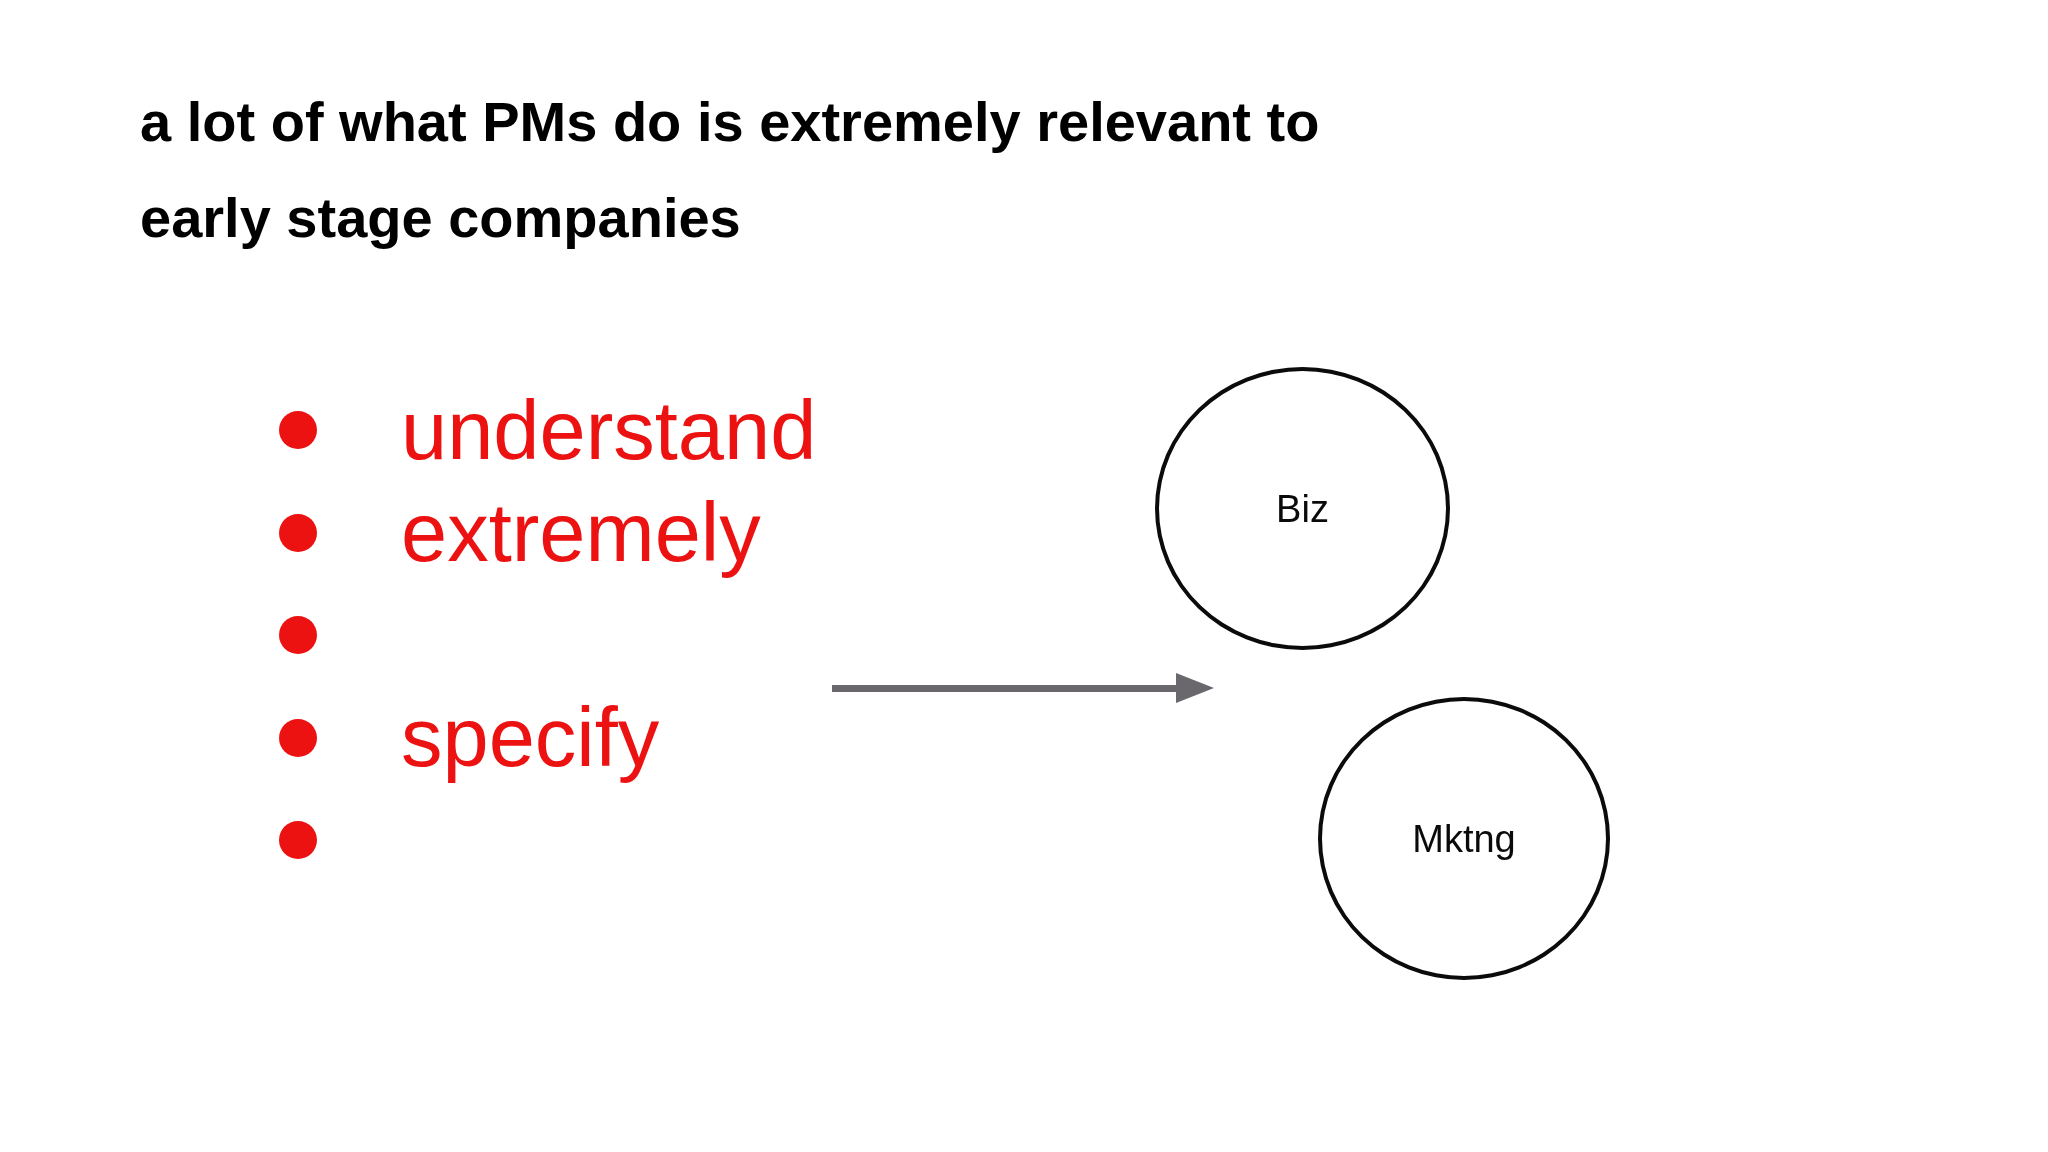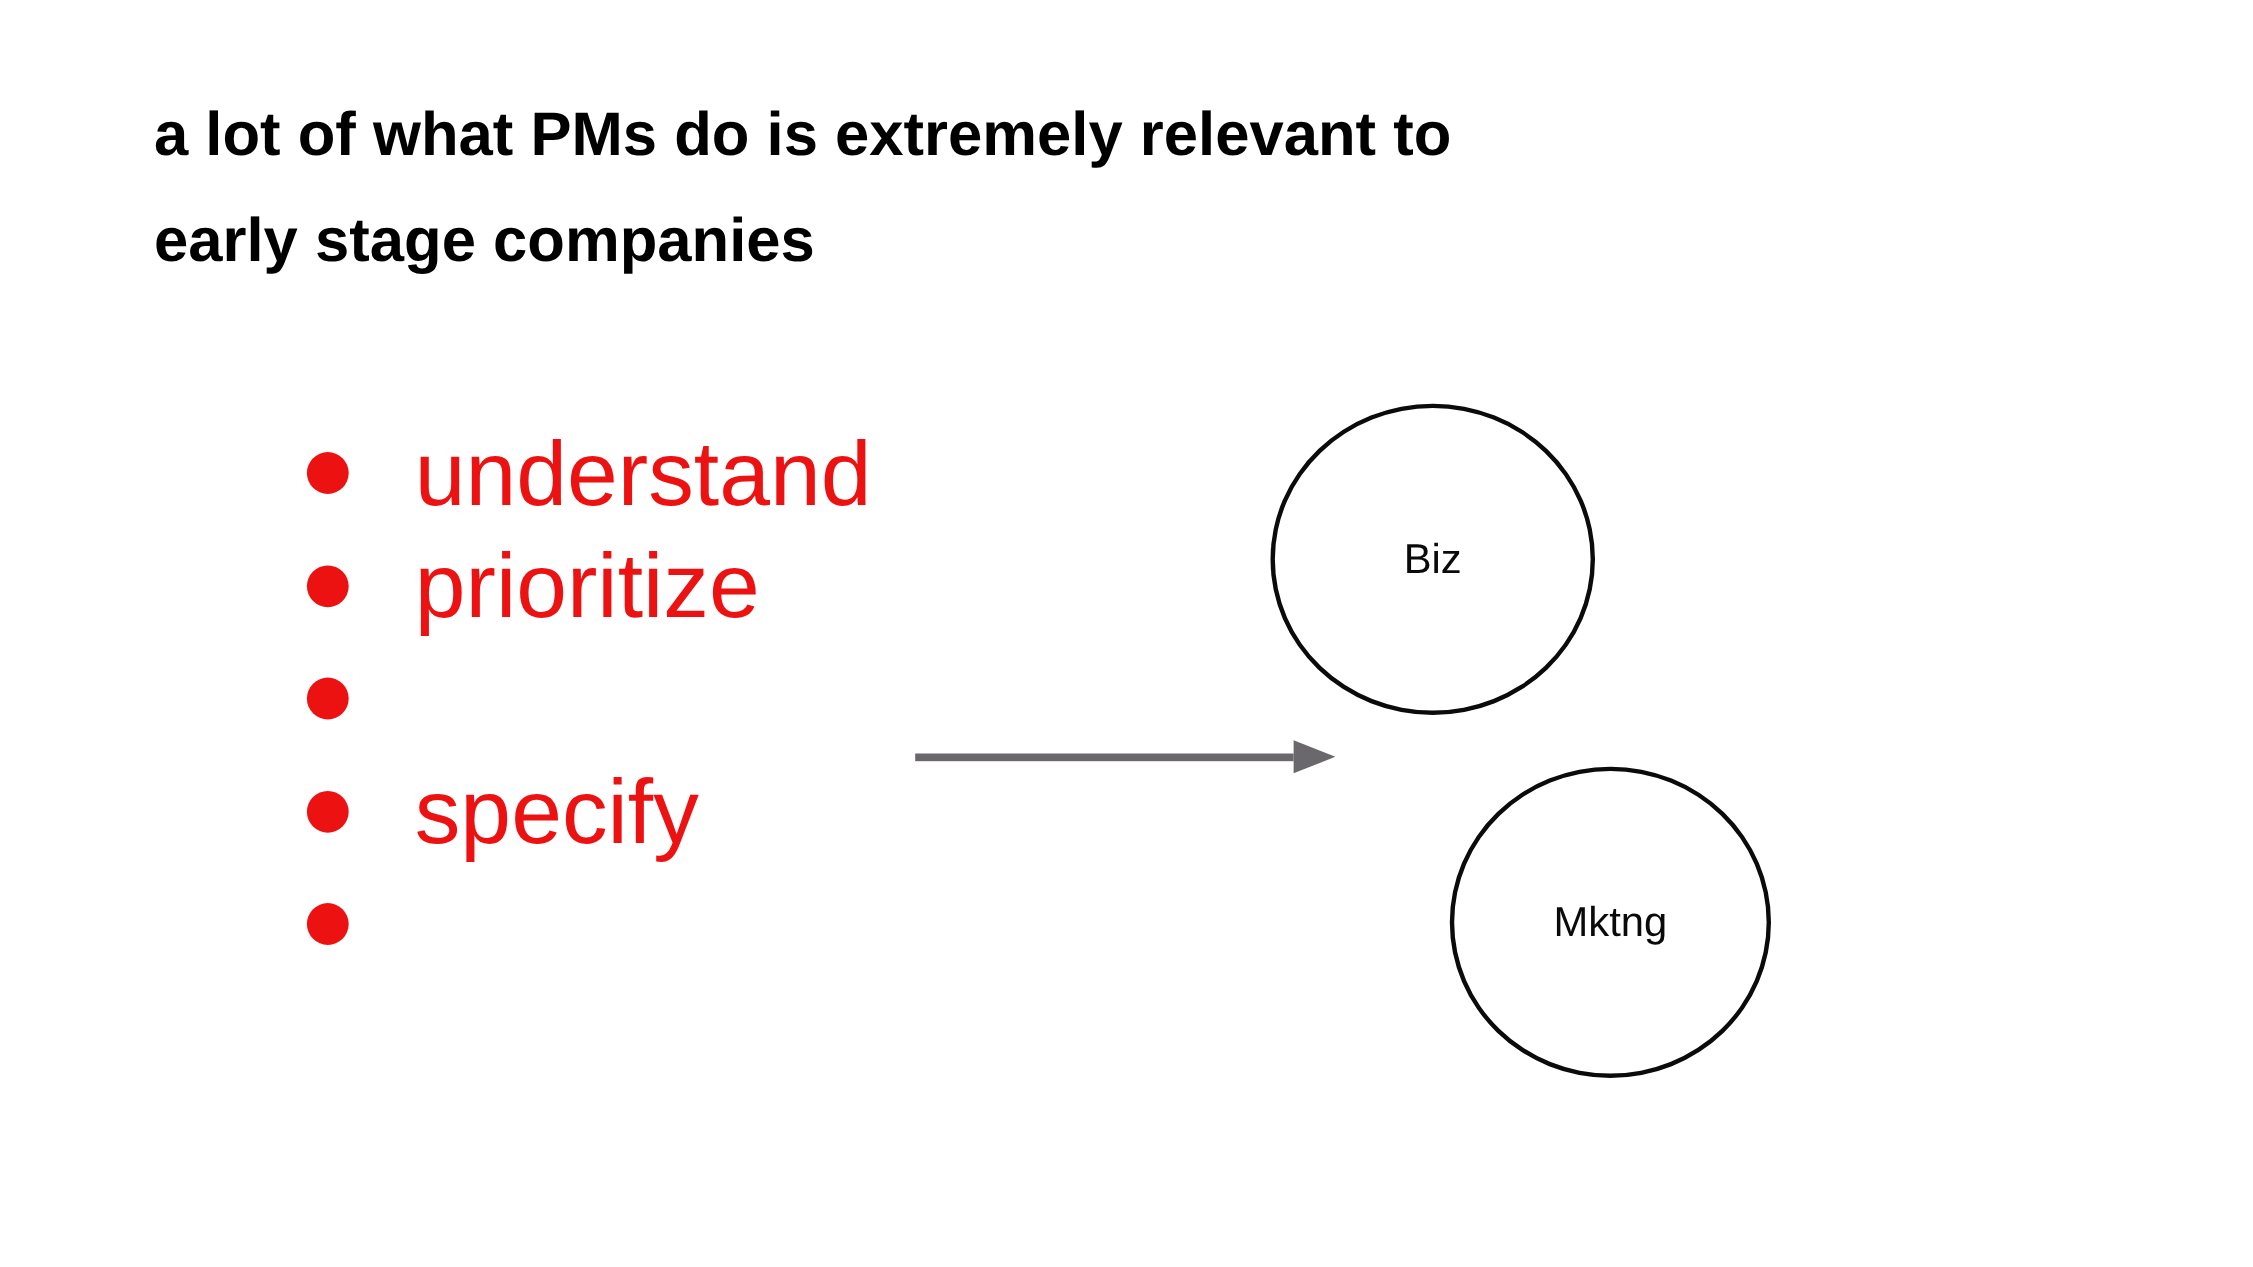--- a/index.html
+++ b/index.html
@@ -38,20 +38,21 @@
     left: 279px;
     top: 379px;
     margin: 0;
     padding: 0;
     list-style: none;
   }
   .bullets li {
     height: 102.5px;
     display: flex;
     align-items: center;
+    gap: 24px;
   }
   .bullet-dot {
     width: 38px;
     height: 38px;
     border-radius: 50%;
     background: #ec1212;
     margin-right: 60px;
     flex: 0 0 auto;
   }
   .bullet-text {
@@ -112,21 +113,21 @@
     <span>early stage companies</span>
   </div>
 
   <ul class="bullets">
     <li>
       <span class="bullet-dot"></span>
       <span class="bullet-text">understand</span>
     </li>
     <li>
       <span class="bullet-dot"></span>
-      <span class="bullet-text">prioritize</span>
+      <span class="bullet-text">extremely</span>
     </li>
     <li>
       <span class="bullet-dot"></span>
     </li>
     <li>
       <span class="bullet-dot"></span>
       <span class="bullet-text">specify</span>
     </li>
     <li>
       <span class="bullet-dot"></span>

